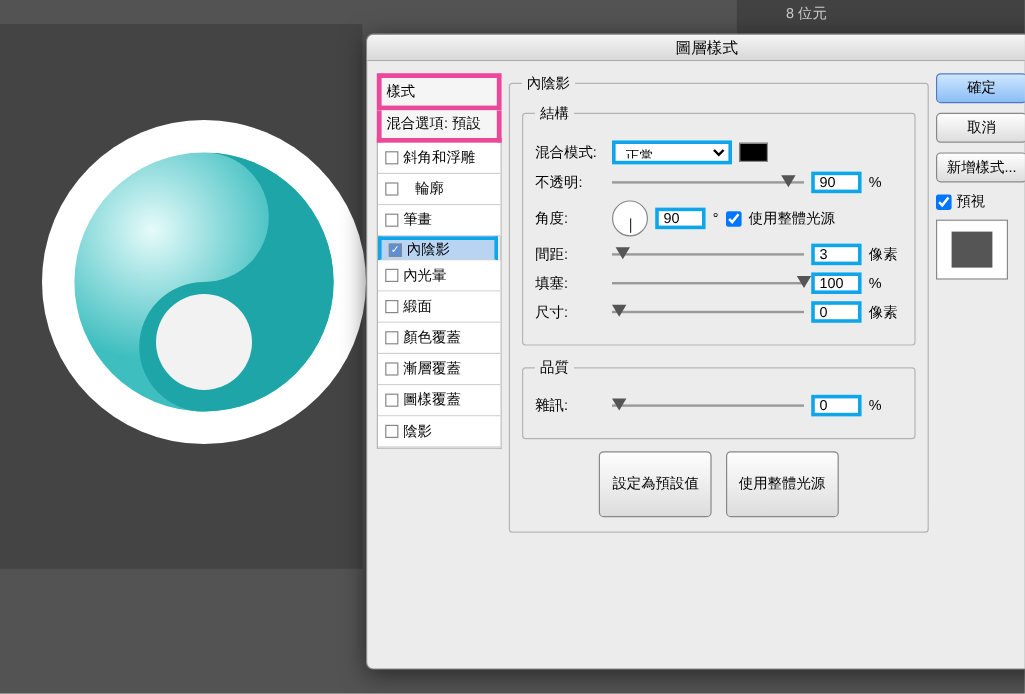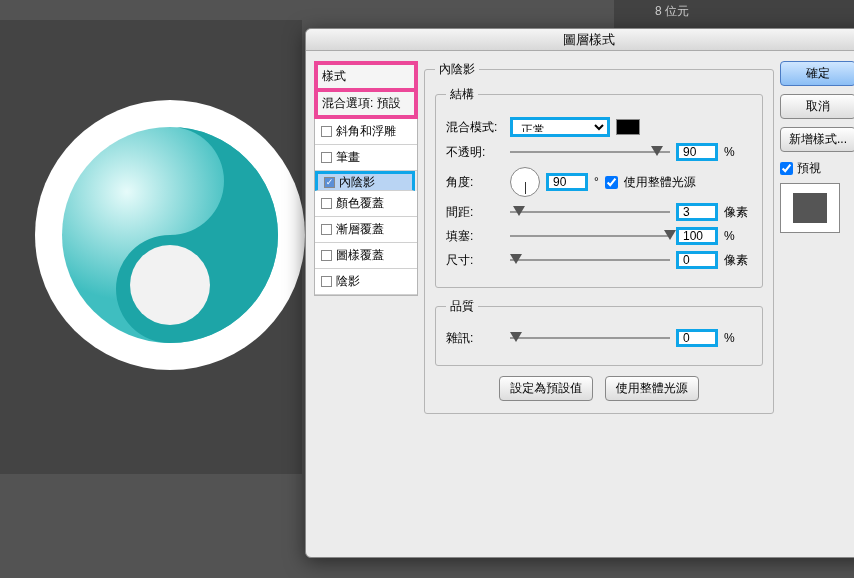--- a/index.html
+++ b/index.html
@@ -29,21 +29,21 @@
 .num{width:42px;text-align:left;height:18px}
 .unit{width:28px}
 .slider{flex:1;height:16px;position:relative}
 .track{position:absolute;left:0;right:0;top:7px;height:2px;background:#999}
 .thumb{position:absolute;top:2px;width:0;height:0;border-left:6px solid transparent;border-right:6px solid transparent;border-top:10px solid #555}
 .angle{width:30px;height:30px;border:1px solid #888;border-radius:50%;background:#fff;position:relative}
 .angle:after{content:"";position:absolute;left:50%;top:50%;width:1px;height:12px;background:#333;transform-origin:top;transform:rotate(0deg)}
 .swatch{width:24px;height:16px;border:1px solid #888;background:#000}
 .btn{display:block;width:76px;padding:3px 0;margin-bottom:8px;text-align:center;background:linear-gradient(#fefefe,#ddd);border:1px solid #888;border-radius:4px;cursor:default;font-size:12px}
 .btn.primary{background:linear-gradient(#cfe6ff,#8bbef5);border-color:#4b7bc4}
-.btn.sm{width:auto;display:inline-block;padding:3px 10px;margin:0 4px}
+.btn.sm{width:auto;display:inline-block;padding:18px 10px;margin:0 4px}
 .chkrow{display:flex;align-items:center;gap:4px;margin:6px 0}
 .chkrow input{width:13px;height:13px}
 .thumbprev{width:60px;height:50px;border:1px solid #888;background:#fff;margin-top:6px;display:flex;align-items:center;justify-content:center}
 .thumbprev div{width:34px;height:30px;background:#555}
 .contour{width:30px;height:24px;border:1px solid #888;background:linear-gradient(135deg,#fff 49%,#666 51%)}
 </style>
 </head>
 <body>
 
 <div class="toolbar-top">
@@ -73,25 +73,37 @@
     <div class="col-styles">
       <div class="fieldhdr">樣式</div>
       <div class="fieldhdr" style="border-top:none">混合選項: 預設</div>
       <div class="stylelist" id="stylelist">
           <div>
             <span class="cb"></span>
             <span>斜角和浮雕</span>
           </div>
           <div>
             <span class="cb"></span>
+            <span style="padding-left: 10px;">輪廓</span>
+          </div>
+          <div>
+            <span class="cb"></span>
             <span>筆畫</span>
           </div>
           <div class="sel">
             <span class="cb on" style="color: rgb(255, 255, 255); font-size: 9px; text-align: center; line-height: 9px;">✓</span>
             <span>內陰影</span>
+          </div>
+          <div>
+            <span class="cb"></span>
+            <span>內光暈</span>
+          </div>
+          <div>
+            <span class="cb"></span>
+            <span>緞面</span>
           </div>
           <div>
             <span class="cb"></span>
             <span>顏色覆蓋</span>
           </div>
           <div>
             <span class="cb"></span>
             <span>漸層覆蓋</span>
           </div>
           <div>

